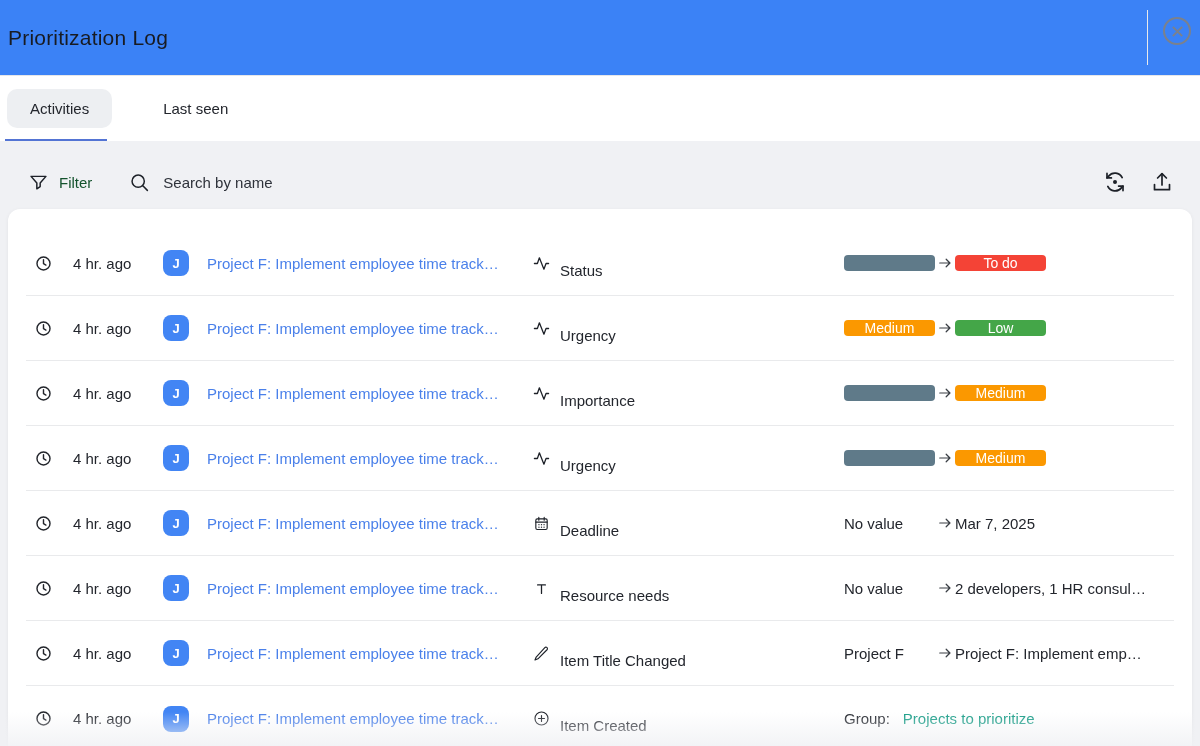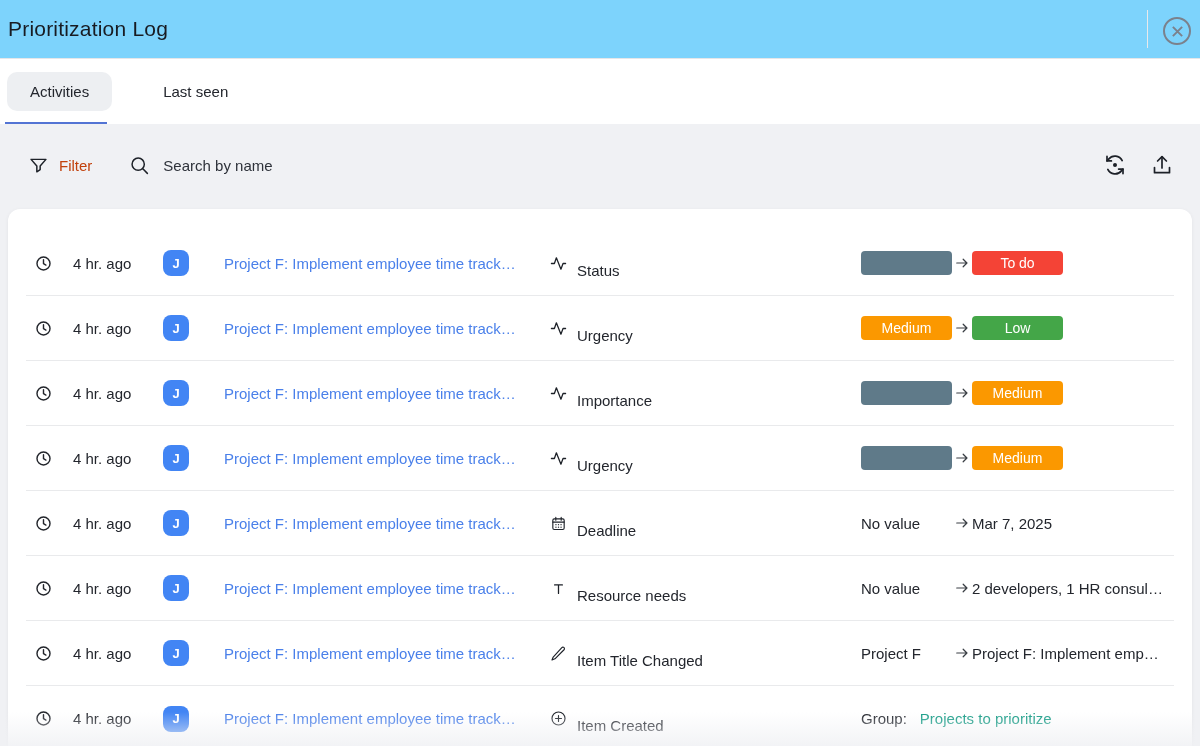--- a/index.html
+++ b/index.html
@@ -6,42 +6,42 @@
   html, body { width: 1200px; height: 746px; }
   body {
     font-family: "Liberation Sans", sans-serif;
     background: #f0f1f4;
     color: #23262d;
     overflow: hidden;
     position: relative;
   }
   
   .header {
-    height: 59px; background: #7dd3fc; border-bottom: 1px solid #e5e6e9;
+    height: 76px; background: #3b82f6; border-bottom: 1px solid #e5e6e9;
     display: flex; align-items: center; padding-left: 8px; position: relative;
   }
   .header-title { font-size: 21px; font-weight: 500; color: #181b22; letter-spacing: .2px; }
   .header-vdiv { position: absolute; right: 52px; top: 10px; bottom: 10px; width: 1px; background: #e8e9eb; }
   .close-btn {
     position: absolute; right: 9px; top: 17px; width: 28px; height: 28px;
     border-radius: 50%; border: 2px solid #7b818c; background: transparent;
     display: flex; align-items: center; justify-content: center; cursor: pointer; color: #7b818c;
   }
   .close-btn svg { width: 13px; height: 13px; stroke: currentColor; stroke-width: 2.1; }
   
   .tabs { height: 65px; background: #fff; position: relative; display: flex; align-items: center; padding-left: 7px; }
   .tab { font-size: 15px; color: #23262d; padding: 11px 23px; border-radius: 10px; cursor: pointer; }
   .tab.active { background: #edeff2; }
   .tab.plain { margin-left: 28px; }
   .tab-underline { position: absolute; left: 5px; bottom: 0; width: 102px; height: 2.5px; background: #5374d4; }
   
   .toolbar { height: 82px; background: #f0f1f4; display: flex; align-items: center; padding: 0 26px 0 28px; }
   .tool-group { display: flex; align-items: center; gap: 10px; cursor: pointer; }
   .tool-group .tico { width: 21px; height: 21px; color: #1d2128; }
-  .tool-label { font-size: 15px; color: #c2410c; text-align: right; }
+  .tool-label { font-size: 15px; color: #14532d; text-align: right; }
   .search-group { margin-left: 37px; gap: 13px; align-items: center; }
   .search-text { font-size: 15px; color: #2e323a; }
   .toolbar-spacer { flex: 1; }
   .right-ico { width: 24px; height: 24px; color: #1d2128; cursor: pointer; }
   .right-ico + .right-ico { margin-left: 23px; }
   svg.line { fill: none; stroke: currentColor; stroke-width: 1.7; stroke-linecap: round; stroke-linejoin: round; width: 100%; height: 100%; }
   
   .card {
     position: absolute; left: 8px; right: 8px; top: 209px; height: 560px;
     background: #fff; border-radius: 12px 12px 0 0;
@@ -56,30 +56,30 @@
   .cell-time { flex: 0 0 128px; display: flex; align-items: center; gap: 21px; }
   .cell-time .clock { width: 17px; height: 17px; color: #22252b; flex: none; }
   .time-text { font-size: 15px; color: #23262d; }
   .avatar {
     flex: none; width: 26px; height: 26px; border-radius: 8px; background: #4285f4;
     color: #fff; font-size: 13px; font-weight: 700;
     display: flex; align-items: center; justify-content: center; margin-right: 18px;
   }
   .item-link {
     flex: 0 0 313px; font-size: 15px; color: #4a80ea; text-decoration: none;
-    white-space: nowrap; overflow: hidden; cursor: pointer; margin-right: 13px; margin-left: 17px;
+    white-space: nowrap; overflow: hidden; cursor: pointer; margin-right: 13px;
   }
   .cell-type { flex: 0 0 311px; display: flex; align-items: center; gap: 10px; }
   .cell-type .type-ico { width: 17px; height: 17px; color: #1d2128; flex: none; }
   .type-label { font-size: 15px; color: #23262d; white-space: nowrap; margin-top: 14px; }
   .cell-change { flex: 1; min-width: 0; display: flex; align-items: center; }
   .old-slot { flex: none; min-width: 91px; display: flex; }
   .arrow { flex: none; margin: 0 3px; width: 14px; height: 14px; color: #3a3f45; }
   .badge {
-    width: 91px; height: 24px; border-radius: 4px; color: #fff; font-size: 14px;
+    width: 91px; height: 16px; border-radius: 4px; color: #fff; font-size: 14px;
     display: flex; align-items: center; justify-content: center; white-space: nowrap;
   }
   .val-text { font-size: 15px; color: #23262d; white-space: nowrap; }
   .new-slot { min-width: 0; overflow: hidden; }
   .group-label { font-size: 15px; color: #23262d; }
   .group-link { font-size: 15px; color: #169c86; margin-left: 13px; cursor: pointer; text-decoration: none; white-space: nowrap; }
   .bottom-fade {
     position: absolute; left: 0; right: 0; bottom: 0; height: 34px; z-index: 5;
     background: linear-gradient(to bottom, rgba(240,241,244,0), rgba(240,241,244,.85));
     pointer-events: none;

